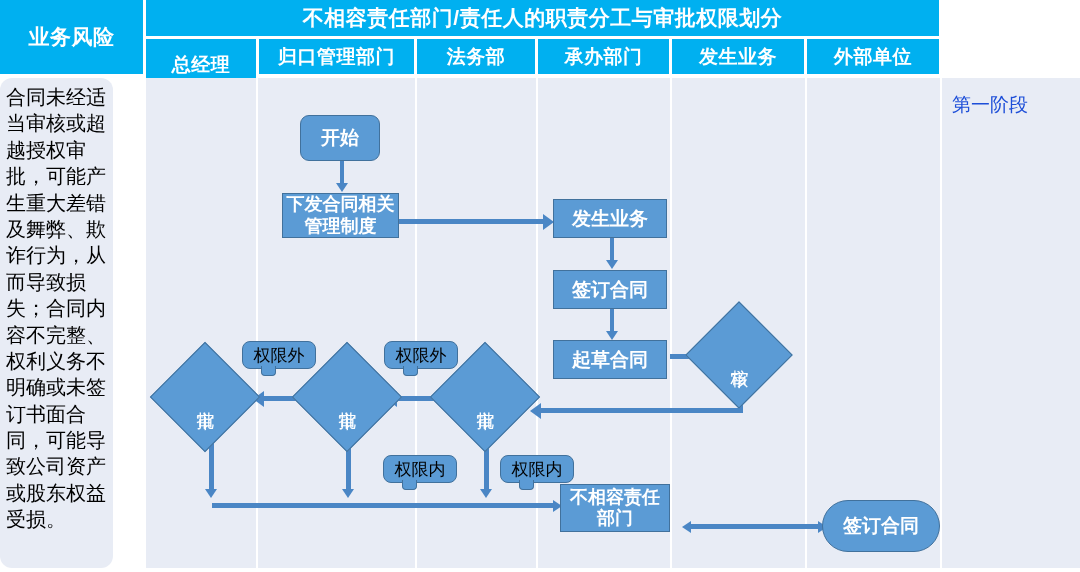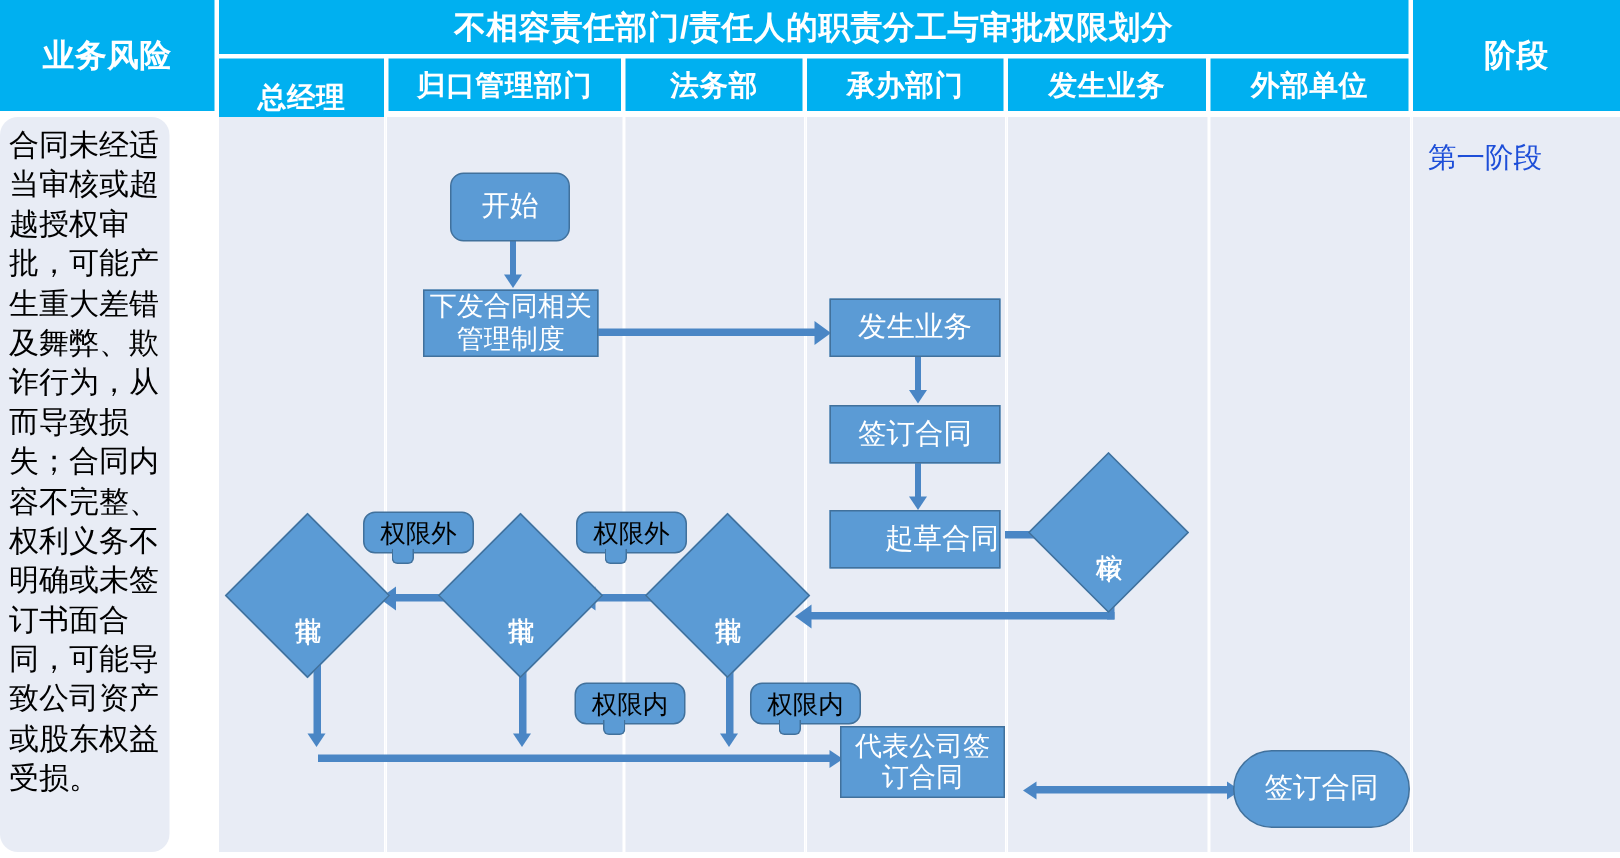--- a/index.html
+++ b/index.html
@@ -23,21 +23,21 @@
   .riskcell{position:absolute;background:#e8ecf5;box-sizing:border-box;
             padding:6px 4px 0 6px;color:#000000;font-size:20px;line-height:1.32;
             letter-spacing:0px;}
   .stagecell{position:absolute;background:#e8ecf5;box-sizing:border-box;
              padding:14px 0 0 10px;color:#1d4ed8;font-size:19px;}
 
   
   .node{position:absolute;box-sizing:border-box;
         background:#5b9bd5;border:1px solid #41719c;color:#ffffff;
         display:flex;align-items:center;justify-content:center;text-align:center;
-        font-size:19px;line-height:1.15;z-index:6;}
+        font-size:19px;line-height:1.15;z-index:6;font-weight:bold;}
   .node.round{border-radius:9px;}
   .node.pill{border-radius:26px;}
   .node.two{font-size:18px;line-height:1.18;}
 
   
   .diamond{position:absolute;z-index:6;}
   .diamond .shape{position:absolute;left:0;top:0;width:100%;height:100%;
         background:#5b9bd5;border:1px solid #41719c;
         transform:rotate(45deg);box-sizing:border-box;}
   .diamond .dtxt{position:absolute;left:0;top:0;width:100%;height:100%;
@@ -77,23 +77,20 @@
 <div id="root">
 
   <div class="hdr top" style="left:0;top:0;width:143px;height:74px;text-align:right;">
     <span>业务风险</span>
   </div>
 
   <div class="hdr top" style="left:146px;top:0;width:793px;height:36px;">
     <span>不相容责任部门/责任人的职责分工与审批权限划分</span>
   </div>
 
-  <div class="hdr top" style="left:942px;top:0;width:138px;height:74px;">
-    <span>阶段</span>
-  </div>
 
   <div class="hdr sub" style="left:146px;top:39px;width:110px;height:51px;">
     <span>总经理</span>
   </div>
   <div class="hdr sub" style="left:259px;top:39px;width:155px;height:35px;">
     <span>归口管理部门</span>
   </div>
   <div class="hdr sub" style="left:417px;top:39px;width:118px;height:35px;">
     <span>法务部</span>
   </div>
@@ -172,21 +169,21 @@
   </div>
 
   <div class="node" style="left:553px;top:199px;width:114px;height:39px;">
     <span>发生业务</span>
   </div>
 
   <div class="node" style="left:553px;top:270px;width:114px;height:39px;">
     <span>签订合同</span>
   </div>
 
-  <div class="node" style="left:553px;top:340px;width:114px;height:39px;justify-content:flex-end;">
+  <div class="node" style="left:553px;top:340px;width:114px;height:39px;">
     <span>起草合同</span>
   </div>
 
   <div class="diamond" style="left:701px;top:317px;width:76px;height:76px;">
     <div class="shape"></div>
     <div class="dtxt" style="writing-mode:vertical-rl;text-orientation:upright;">审核</div>
   </div>
 
   <div class="diamond" style="left:166px;top:358px;width:78px;height:78px;">
     <div class="shape"></div>
@@ -197,21 +194,21 @@
     <div class="shape"></div>
     <div class="dtxt" style="writing-mode:vertical-rl;text-orientation:upright;">审批</div>
   </div>
 
   <div class="diamond" style="left:446px;top:358px;width:78px;height:78px;">
     <div class="shape"></div>
     <div class="dtxt" style="writing-mode:vertical-rl;text-orientation:upright;">审批</div>
   </div>
 
   <div class="node two" style="left:560px;top:484px;width:110px;height:48px;">
-    <span style="display:block;width:5em;">代表公司签订合同</span>
+    <span style="display:block;width:5em;">不相容责任部门</span>
   </div>
 
   <div class="node pill" style="left:822px;top:500px;width:118px;height:52px;">
     <span>签订合同</span>
   </div>
 
   <div class="bubble" style="left:242px;top:341px;width:74px;height:28px;">
     <span>权限外</span>
   </div>
 

